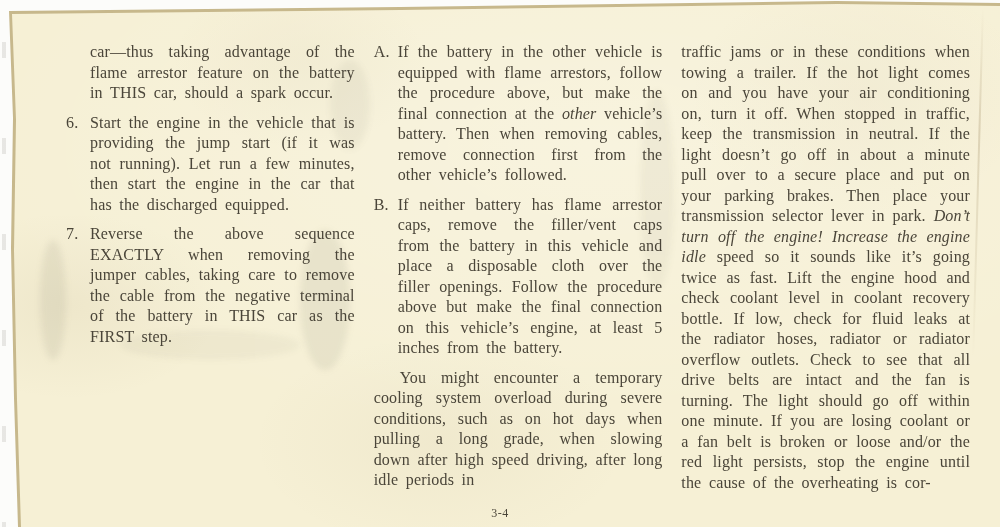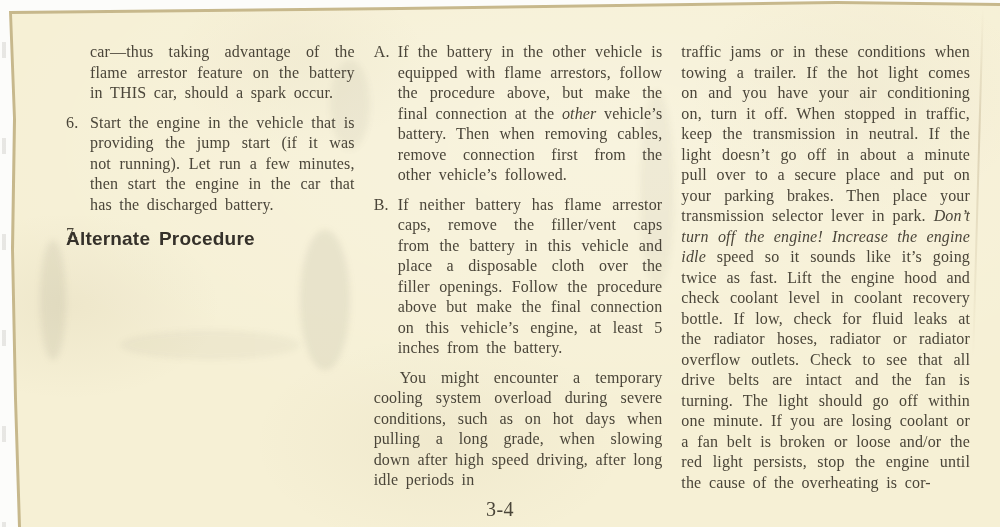--- a/index.html
+++ b/index.html
@@ -57,42 +57,41 @@
   .item { position:relative; padding-left:24px; margin-bottom:9px; }
   .item .marker { position:absolute; left:0; top:0; }
 
   .heading { font-family:"Liberation Sans", sans-serif; font-weight:bold;
     font-size:19px; line-height:22px; color:#35312a; letter-spacing:.2px;
     margin:13px 0 9px; text-align:left; }
 
   em { font-style:italic; }
 
   .footer { position:absolute; left:0; right:0; bottom:6px; text-align:center;
-    font-size:20px; color:#4a4539; letter-spacing:.5px; }
+    font-size:12px; color:#4a4539; letter-spacing:.5px; }
 </style>
 </head>
 <body>
 
 <div class="scan">
   <div class="edge-marks"></div>
   <div class="page-under"></div>
   <div class="page">
     <div class="ghost g1"></div>
     <div class="ghost g2"></div>
     <div class="ghost g3"></div>
     <div class="ghost g4"></div>
     <div class="ghost g5"></div>
     <div class="crease"></div>
 
     <div class="columns">
         <div class="col">
           <p class="para indent-cont"><span>car—thus taking advantage of the flame arrestor feature on the battery in THIS car, should a spark occur.</span></p>
-          <div class="item"><span class="marker">6.</span><span><span>Start the engine in the vehicle that is providing the jump start (if it was not running). Let run a few minutes, then start the engine in the car that has the discharged battery.</span></span></div>
-          <div class="item"><span class="marker">7.</span></div>
-          <h2 class="heading"><span>Alternate Procedure</span></h2>
+          <div class="item"><span class="marker">6.</span><span><span>Start the engine in the vehicle that is providing the jump start (if it was not running). Let run a few minutes, then start the engine in the car that has the discharged equipped.</span></span></div>
+          <div class="item"><span class="marker">7.</span><span><span>Reverse the above sequence EXACTLY when removing the jumper cables, taking care to remove the cable from the negative terminal of the battery in THIS car as the FIRST step.</span></span></div>
         </div>
         <div class="col">
           <div class="item"><span class="marker">A.</span><span><span>If the battery in the other vehicle is equipped with flame arrestors, follow the procedure above, but make the final connection at the </span><em>other</em><span> vehicle’s battery. Then when removing cables, remove connection first from the other vehicle’s followed.</span></span></div>
           <div class="item"><span class="marker">B.</span><span><span>If neither battery has flame arrestor caps, remove the filler/vent caps from the battery in this vehicle and place a disposable cloth over the filler openings. Follow the procedure above but make the final connection on this vehicle’s engine, at least 5 inches from the battery.</span></span></div>
           <p class="para indent-first"><span>You might encounter a temporary cooling system overload during severe conditions, such as on hot days when pulling a long grade, when slowing down after high speed driving, after long idle periods in</span></p>
         </div>
         <div class="col">
           <p class="para"><span>traffic jams or in these conditions when towing a trailer. If the hot light comes on and you have your air conditioning on, turn it off. When stopped in traffic, keep the transmission in neutral. If the light doesn’t go off in about a minute pull over to a secure place and put on your parking brakes. Then place your transmission selector lever in park. </span><em>Don’t turn off the engine! Increase the engine idle</em><span> speed so it sounds like it’s going twice as fast. Lift the engine hood and check coolant level in coolant recovery bottle. If low, check for fluid leaks at the radiator hoses, radiator or radiator overflow outlets. Check to see that all drive belts are intact and the fan is turning. The light should go off within one minute. If you are losing coolant or a fan belt is broken or loose and/or the red light persists, stop the engine until the cause of the overheating is cor-</span></p>
         </div>
       </div>

